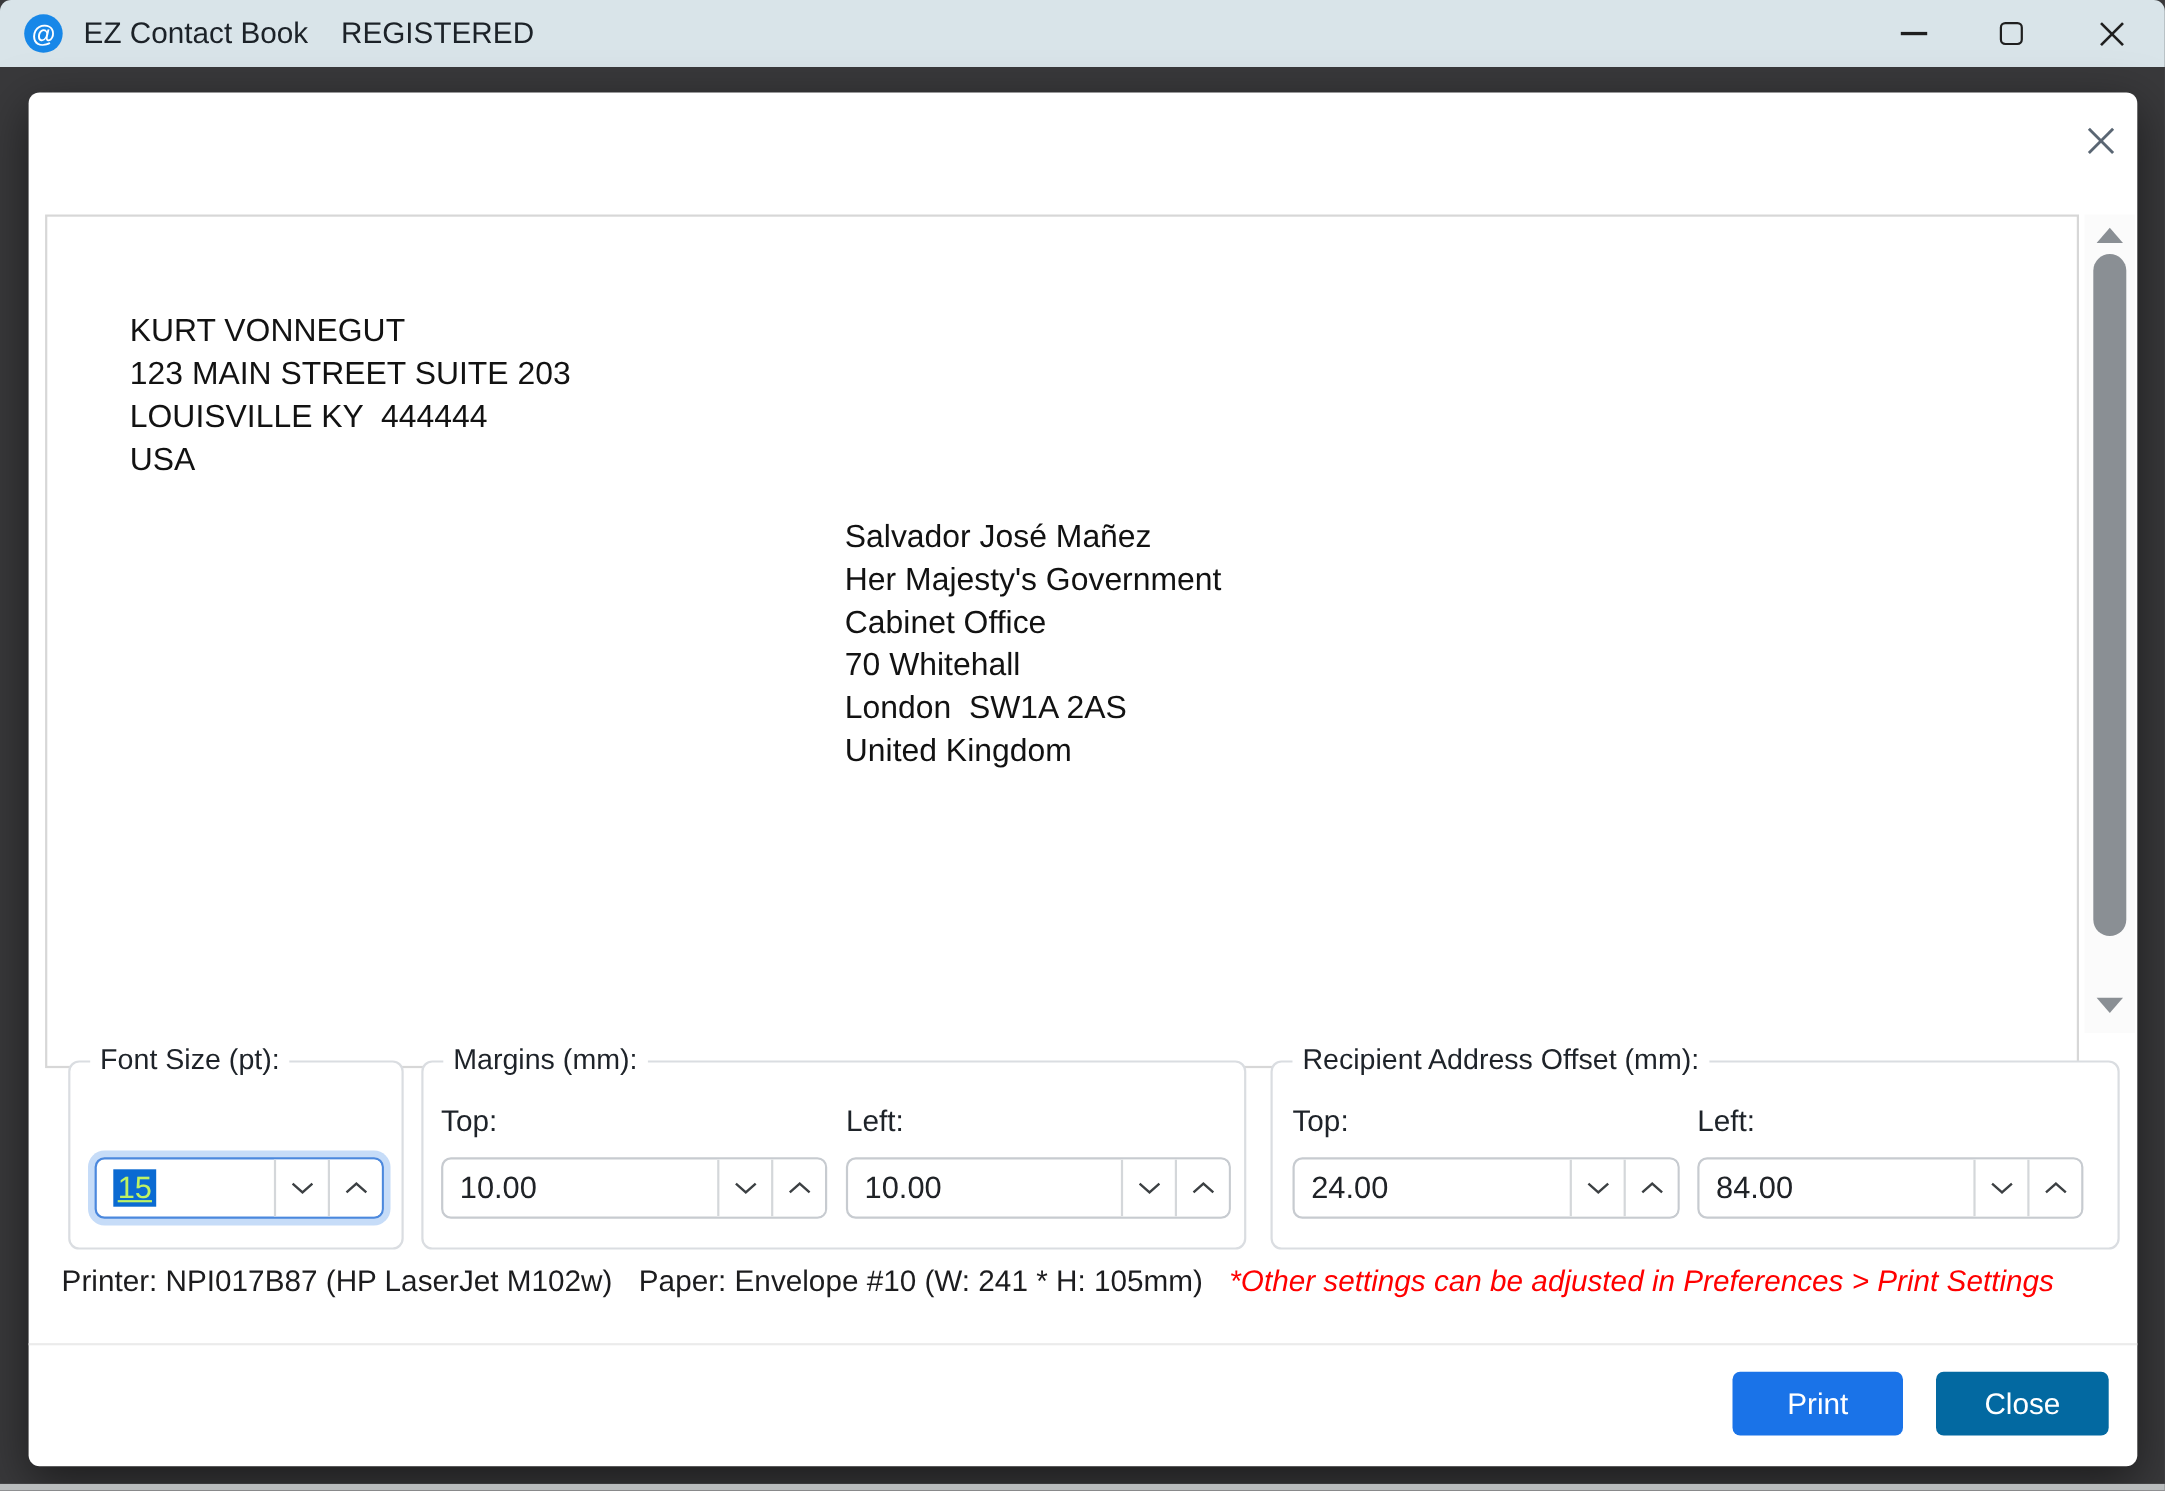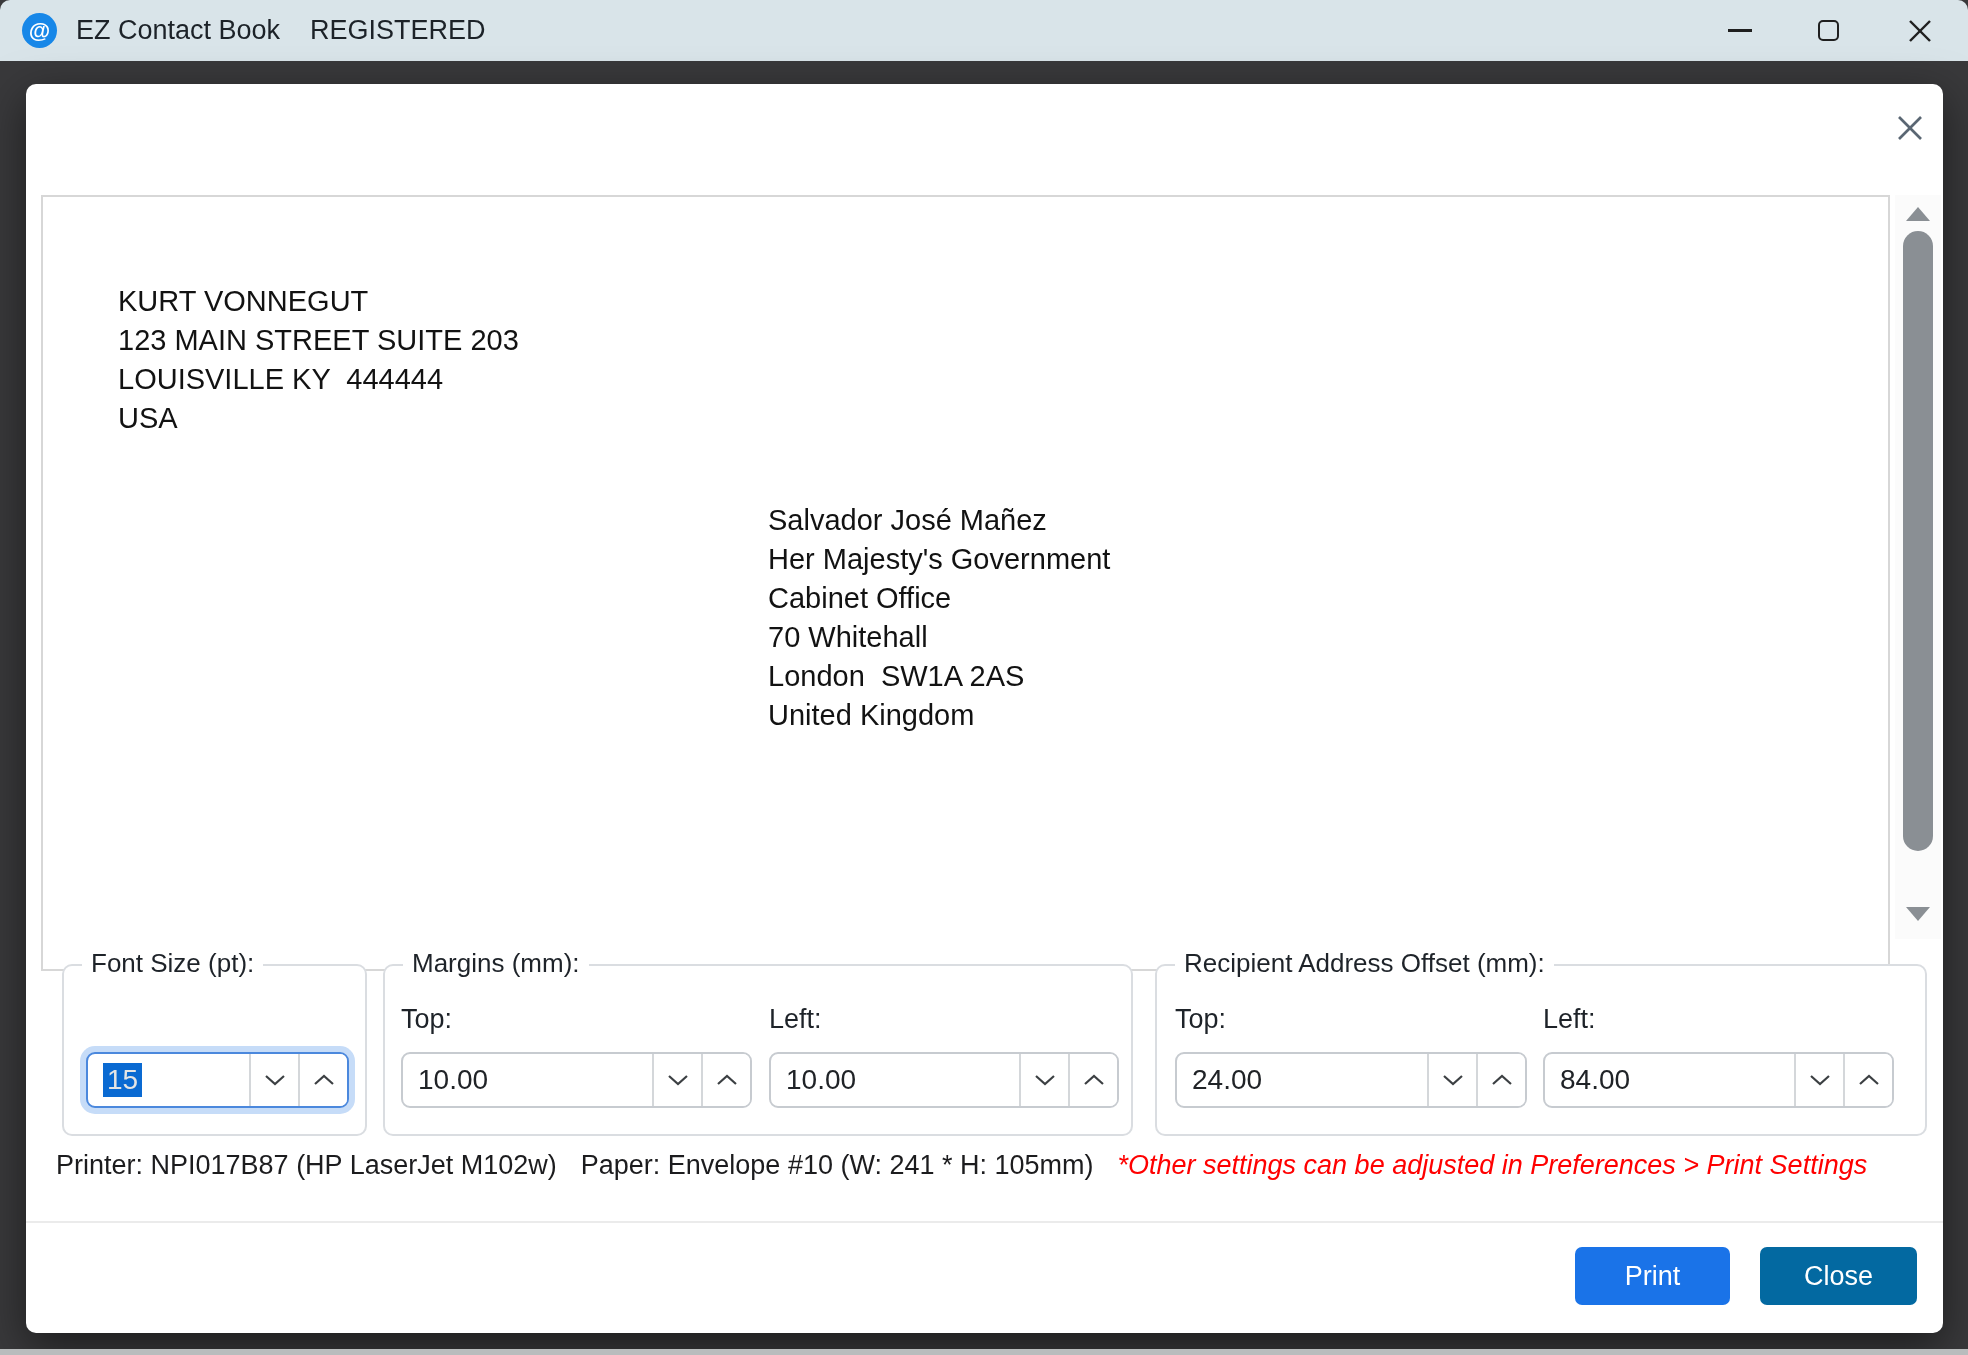--- a/index.html
+++ b/index.html
@@ -32,21 +32,21 @@
   .dialog-title { position:absolute; left:52px; top:113px; font-size:30px; font-weight:700; color:#262b31; }
   .dialog-close { position:absolute; left:1854px; top:14px; width:60px; height:60px;
                   display:flex; align-items:center; justify-content:center; cursor:pointer; }
 
   
   .preview { position:absolute; left:15px; top:111px; width:1849px; height:776px;
              border:2px solid #d7d7d7; background:#fff; overflow:hidden; }
   .addr { position:absolute; color:#121212; font-size:29px; line-height:39px; }
   .addr div { white-space:pre; }
   .addr.sender { left:75px; top:85px; }
-  .addr.recipient { left:725px; top:272px;margin-top:32px; }
+  .addr.recipient { left:725px; top:272px; }
 
   
   .scrollbar { position:absolute; left:1869px; top:111px; width:46px; height:744px;
                background:#fbfbfb; }
   .sb-up { position:absolute; left:11px; top:12px; width:0; height:0;
            border-left:12px solid transparent; border-right:12px solid transparent;
            border-bottom:14px solid #8a8f94; }
   .sb-thumb { position:absolute; left:8px; top:36px; width:30px; height:620px;
               border-radius:15px; background:#8a8f94; }
   .sb-down { position:absolute; left:11px; top:712px; width:0; height:0;
@@ -63,21 +63,21 @@
   .field-label { position:absolute; top:38px; font-size:27px; color:#1e2329; }
 
   
   .spinner { position:absolute; top:86px; height:56px; border:2px solid #c7cbd0; border-radius:9px;
              background:#fff; display:flex; align-items:stretch; overflow:hidden; }
   .spin-value { flex:1; display:flex; align-items:center; padding-left:15px;
                 font-size:28px; color:#202327; }
   .spin-btn { width:49px; display:flex; align-items:center; justify-content:center;
               border-left:2px solid #d4d7da; background:#fff; cursor:pointer; }
   .spinner.focused { border-color:#4b88dd; box-shadow:0 0 0 6px #c6dcf8; }
-  .sel-text { background:#0a6ad2; color:#e5e5e5; padding:1px 4px; }
+  .sel-text { background:#0a6ad2; color:#bef264; padding:1px 4px;text-decoration:underline; }
 
   
   .status-line { position:absolute; left:30px; top:1066px; width:1860px; display:flex;
                  gap:24px; font-size:27px; color:#1c1c1e; white-space:nowrap; }
   .status-note { font-style:italic; }
   .footer-sep { position:absolute; left:0; top:1137px; width:1917px; border-top:2px solid #ebebeb; }
   .btn { position:absolute; top:1163px; height:58px; border:none; border-radius:7px;
          font-size:27px; color:#fff; font-family:"Liberation Sans", sans-serif; cursor:pointer; }
   .btn-print { left:1549px; width:155px; background:#1a73e8; }
   .btn-close { left:1734px; width:157px; background:#0369a1; }

